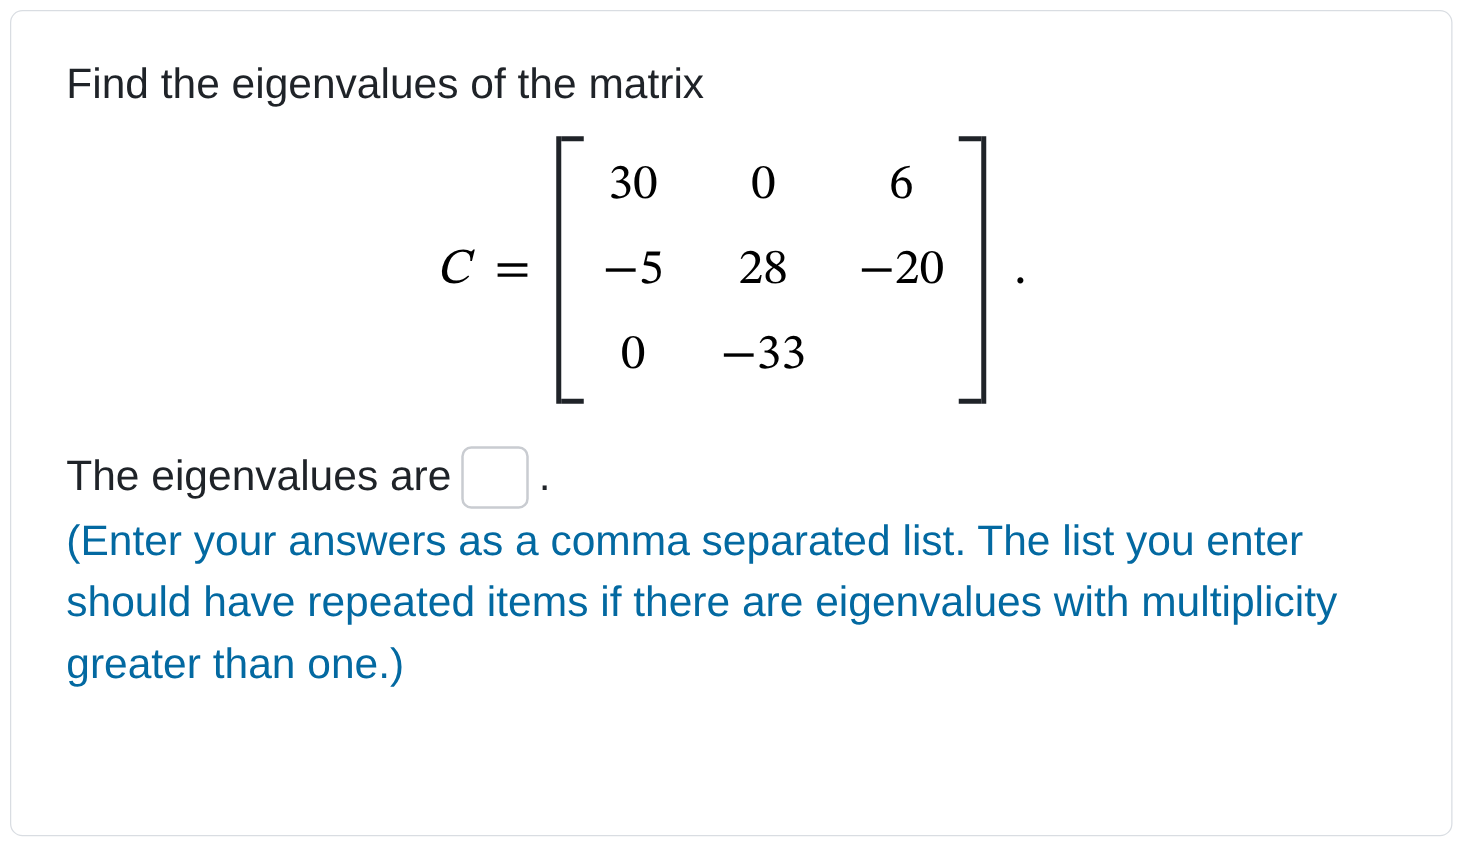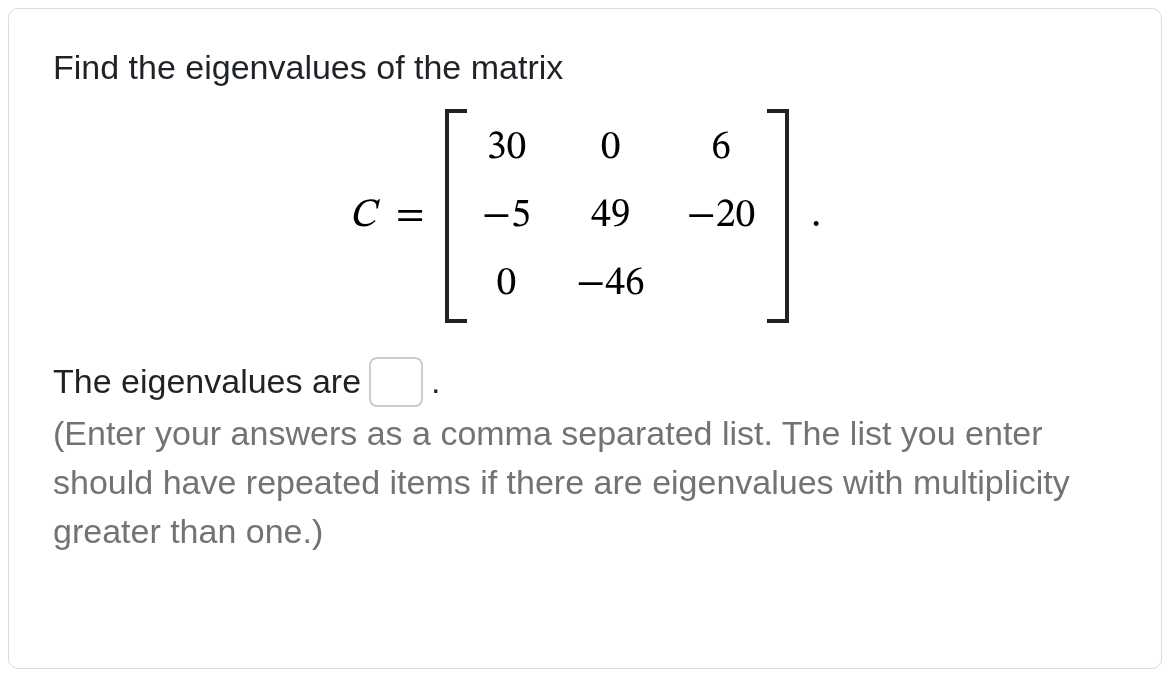--- a/index.html
+++ b/index.html
@@ -107,21 +107,21 @@
       width: 54px;
       height: 50px;
       border: 2px solid #c9ccd1;
       border-radius: 8px;
       font-size: 28px;
       text-align: center;
       font-family: inherit;
     }
     .hint {
       font-size: 34px;
-      color: #737373;
+      color: #0369a1;
       line-height: 1.45;
       margin-top: 2px;
     }
   </style>
 </head>
 <body>
 
 <div class="card">
 
   <div class="prompt line1">Find the eigenvalues of the matrix</div>
@@ -130,24 +130,24 @@
     <span class="math inline-block">
       <span class="matvar">C</span>
       <span class="eq">=</span>
       <span class="matrix">
         <span class="bracket left"></span>
         <span class="grid">
           <span class="cell">30</span>
           <span class="cell">0</span>
           <span class="cell">6</span>
           <span class="cell">−5</span>
-          <span class="cell">49</span>
+          <span class="cell">28</span>
           <span class="cell">−20</span>
           <span class="cell">0</span>
-          <span class="cell">−46</span>
+          <span class="cell">−33</span>
         </span>
         <span class="bracket right"></span>
       </span>
       <span class="period">.</span>
     </span>
   </div>
 
   <div class="answer-row prompt">
     <span>The eigenvalues are</span>
     <input class="answer-input" type="text" value="" style="">

